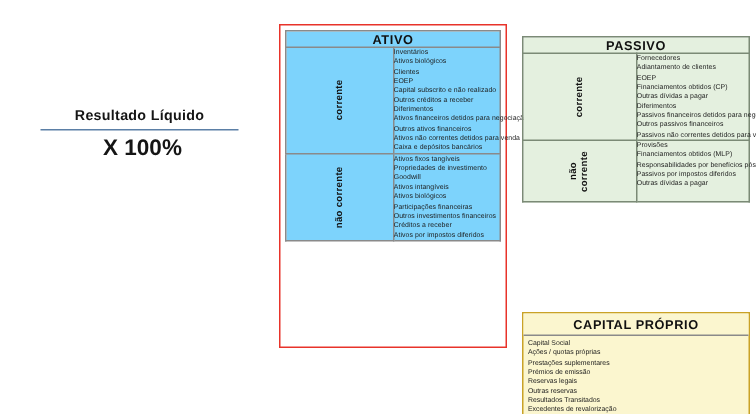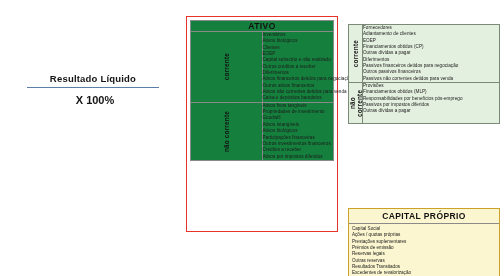--- a/index.html
+++ b/index.html
@@ -12,21 +12,21 @@
 
   
   .formula{position:absolute;left:8px;top:70px;width:170px;text-align:center;}
   .frac{display:inline-block;vertical-align:middle;width:132px;}
   .frac-num,.frac-den{
     font-size:9.5px;font-weight:bold;color:#151515;letter-spacing:.2px;
     padding:2px 0;white-space:nowrap;
   }
   .frac-bar{height:1px;background:#5b7fa6;width:132px;margin:1px 0;}
   .frac-mult{
-    display:inline-block;vertical-align:middle;font-size:11px;font-weight:bold;
+    display:inline-block;vertical-align:middle;font-size:15px;font-weight:bold;
     color:#151515;margin-left:4px;padding-top:2px;
   }
 
   
   .block{position:absolute;box-sizing:border-box;}
   .tbl{width:100%;border-collapse:collapse;table-layout:fixed;}
   .tbl td,.tbl th{border:0.6px solid #8a8a8a;padding:0;}
   .hdr{
     text-align:center;font-weight:bold;font-size:8.5px;color:#111;
     letter-spacing:.4px;padding:2px 0;
@@ -42,21 +42,21 @@
   .items{padding:1.5px 0 1.5px 3px;vertical-align:top;}
   .items li{
     list-style:none;font-size:4.6px;color:#1b1b1b;line-height:6.35px;
     white-space:nowrap;letter-spacing:.05px;
   }
   .items ul{margin:0;padding:0;}
 
   
   #ativo-block{left:186px;top:16px;width:152px;height:216px;border:1.4px solid #e8332a;}
   #ativo-block .inner{margin:3px;}
-  #ativo-block .tbl td{background:#15803d;}
+  #ativo-block .tbl td{background:#7dd3fc;}
   #ativo-block .hdr{background:#fceee7;}
 
   
   #passivo-block{left:348px;top:24px;width:152px;height:132px;}
   #passivo-block .tbl td{background:#e4f0df;}
   #passivo-block .hdr{background:#e4f0df;}
   #passivo-block .tbl td,#passivo-block .tbl th{border-color:#7b8a76;}
 
   
   #capital-block{left:348px;top:160px;width:152px;height:72px;
@@ -133,20 +133,23 @@
           </td>
         </tr>
       </tbody>
         </table>
     </div>
   </div>
 
   <div class="block" id="passivo-block">
     <table class="tbl">
       <tbody>
+          <tr>
+        <td colspan="2" class="hdr">PASSIVO</td>
+      </tr>
       <tr>
         <td class="vlabel">
           <span>corrente</span>
         </td>
         <td class="items">
           <ul>
                 <li>Fornecedores</li>
                 <li>Adiantamento de clientes</li>
                 <li>EOEP</li>
                 <li>Financiamentos obtidos (CP)</li>

